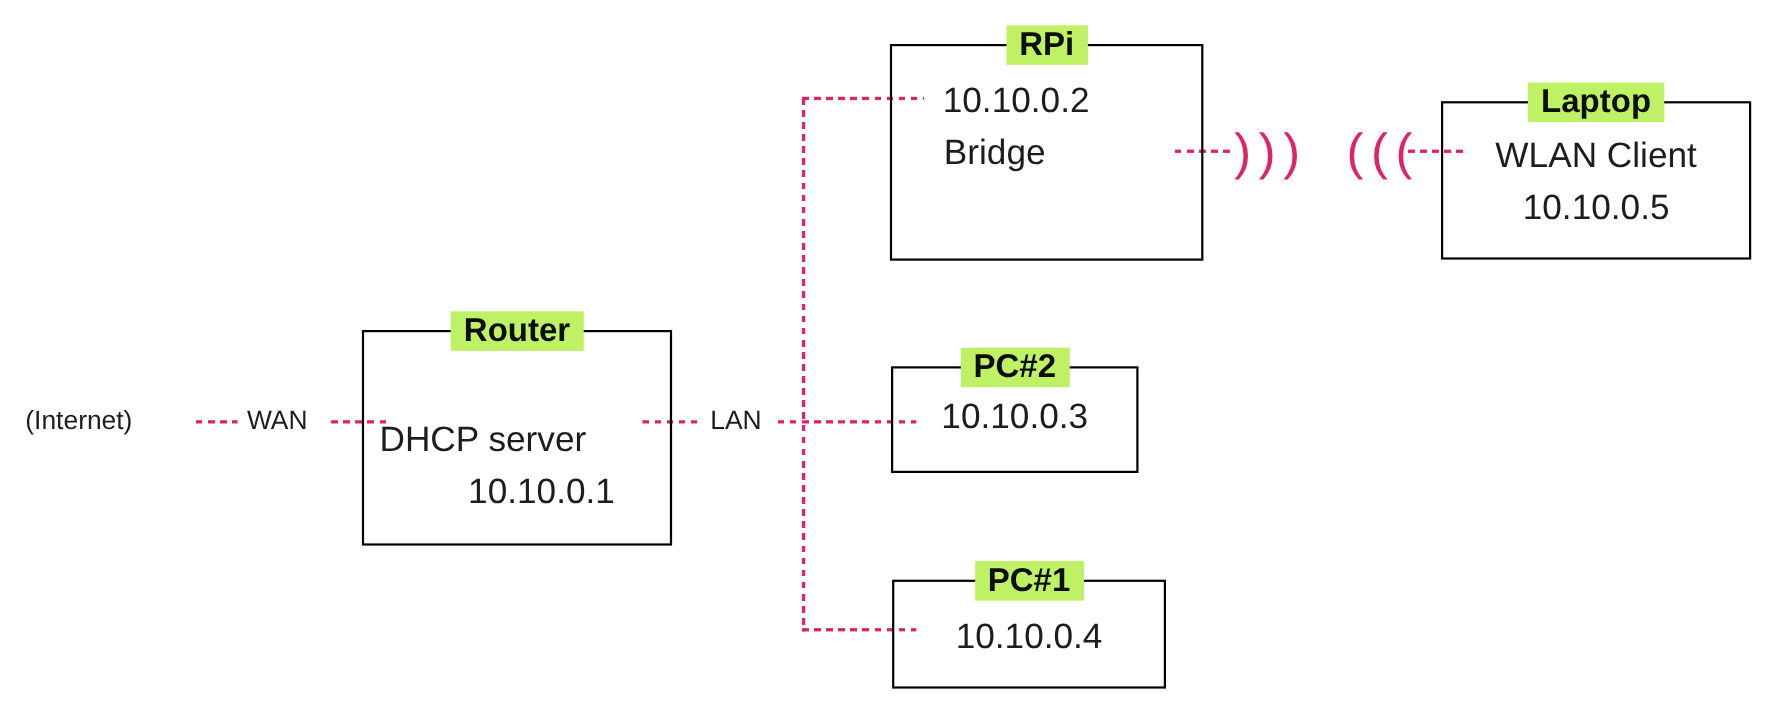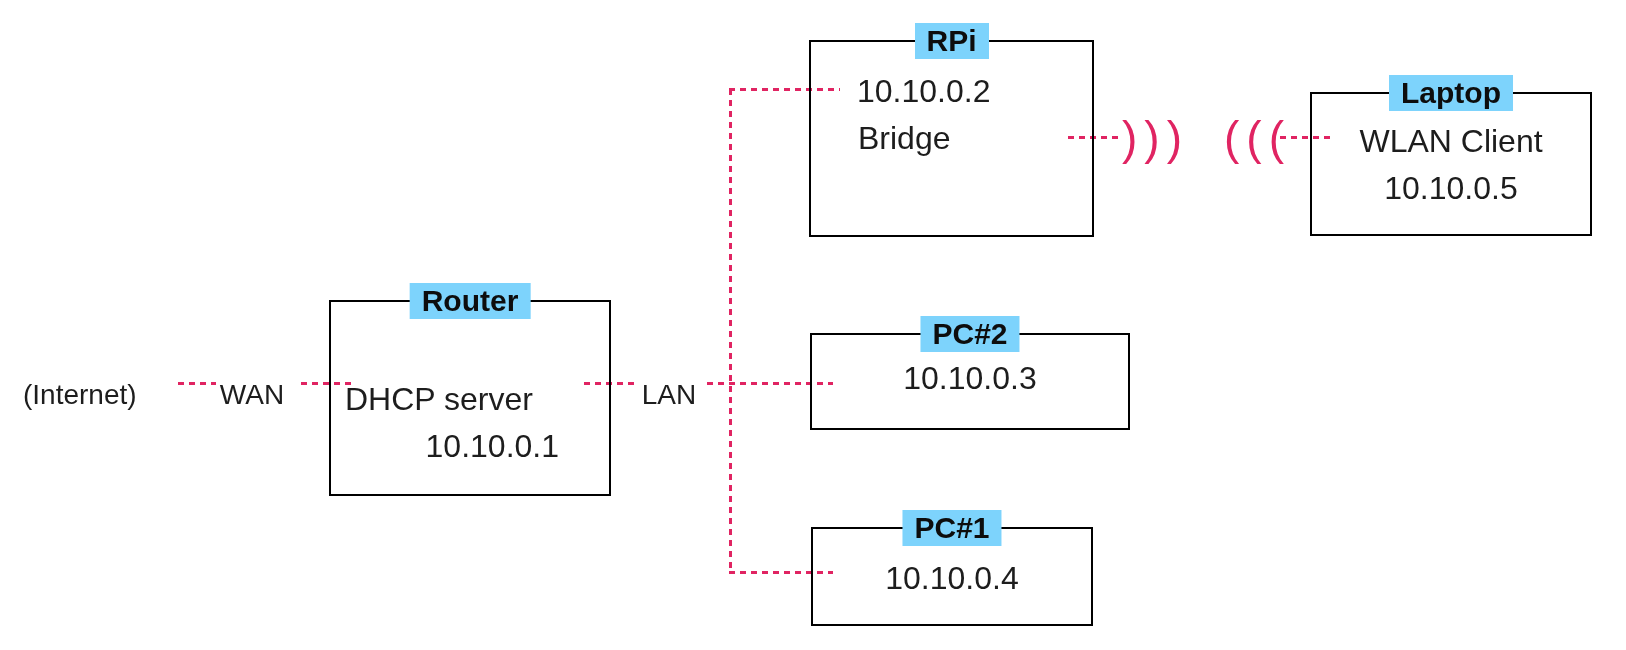--- a/index.html
+++ b/index.html
@@ -50,42 +50,42 @@
     letter-spacing: 7px;
     font-weight: 500;
     white-space: nowrap;
   }
   #ap-waves     { left: 1122px; }
   #client-waves { left: 1224px; }
 
   
   .lbl {
     position: absolute;
-    top: 372px;
+    top: 360px;
     height: 46px;
     line-height: 46px;
-    font-size: 28px;
+    font-size: 24px;
     white-space: nowrap;
   }
   #lbl-internet { left: 23px; }
   #lbl-wan      { left: 214px; width: 76px; text-align: center; }
   #lbl-lan      { left: 631px; width: 76px; text-align: center; }
 
   
   .box {
     position: absolute;
     border: 2px solid var(--ink);
     background: transparent;
   }
   .title {
     position: absolute;
     top: -19px;
     left: 50%;
     transform: translateX(-50%);
-    background: #7dd3fc;
+    background: #bef264;
     padding: 0 12px;
     font-weight: bold;
     font-size: 30px;
     line-height: 36px;
     color: #0d0d0d;
     white-space: nowrap;
   }
   .row {
     font-size: 32px;
     line-height: 47px;
@@ -95,22 +95,22 @@
   #box-router { left: 329px;  top: 300px; width: 282px; height: 196px; padding-top: 33px; }
   #box-router .rt1 { padding-left: 43px; }
   #box-router .rt2 { text-align: left; padding-left: 14px; margin-top: 41px; }
   #box-router .rt3 { text-align: right; padding-right: 50px; }
 
   #box-rpi { left: 809px; top: 40px; width: 285px; height: 197px; padding-top: 26px; }
   #box-rpi .rp1 { padding-left: 46px; }
   #box-rpi .rp2 { padding-left: 99px; }
   #box-rpi .rp3 { padding-left: 47px; }
 
-  #box-pc2    { left: 810px;  top: 333px; width: 320px; height: 97px;  padding-top: 20px; text-align: center; }
-  #box-pc1    { left: 811px;  top: 527px; width: 282px; height: 99px;  padding-top: 26px; text-align: center; }
+  #box-pc2    { left: 810px;  top: 333px; width: 225px; height: 97px;  padding-top: 20px; text-align: center; }
+  #box-pc1    { left: 811px;  top: 527px; width: 249px; height: 99px;  padding-top: 26px; text-align: center; }
   #box-laptop { left: 1310px; top: 92px;  width: 282px; height: 144px; padding-top: 24px; text-align: center; }
 </style>
 </head>
 <body>
 
 <div class="canvas">
 
   <div class="hd" id="seg-wan-a"></div>
   <div class="hd" id="seg-wan-b"></div>
   <div class="hd" id="seg-lan-a"></div>

